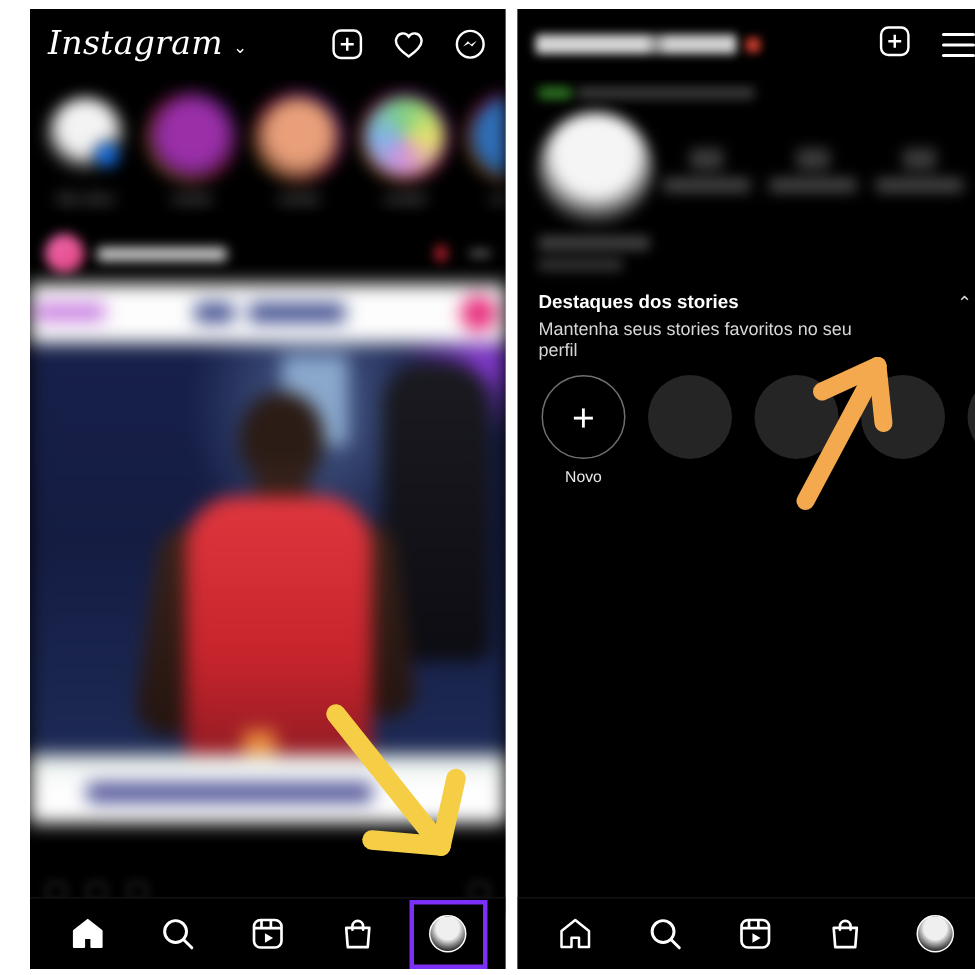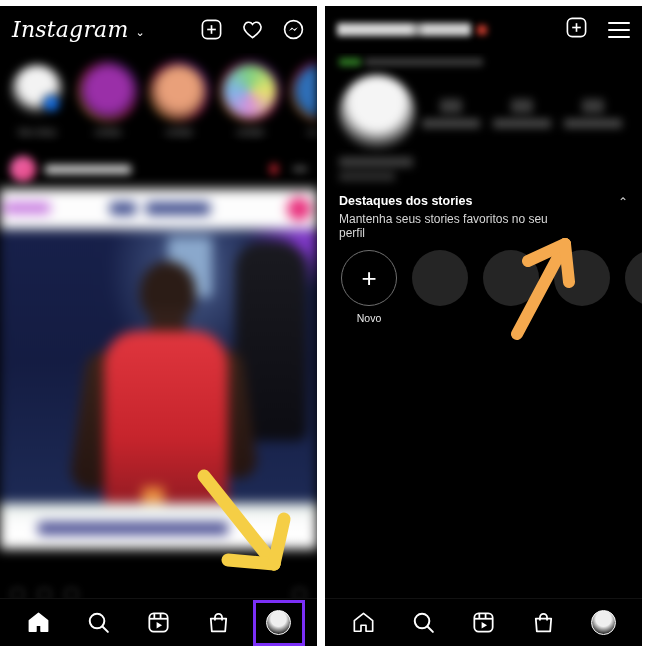--- a/index.html
+++ b/index.html
@@ -8,21 +8,21 @@
     background: #ffffff;
     font-family: "Liberation Sans", sans-serif;
     overflow: hidden;
   }
   #root {
     position: relative;
     width: 650px; height: 650px;
     background: #ffffff;
     display: flex;
     gap: 8px;
-    padding: 6px 4px 4px 0;
+    padding: 6px 4px 4px 20px;
   }
 
   .phone {
     position: relative;
     width: 317px;
     height: 640px;
     background: #000000;
     overflow: hidden;
     flex: 0 0 317px;
   }

